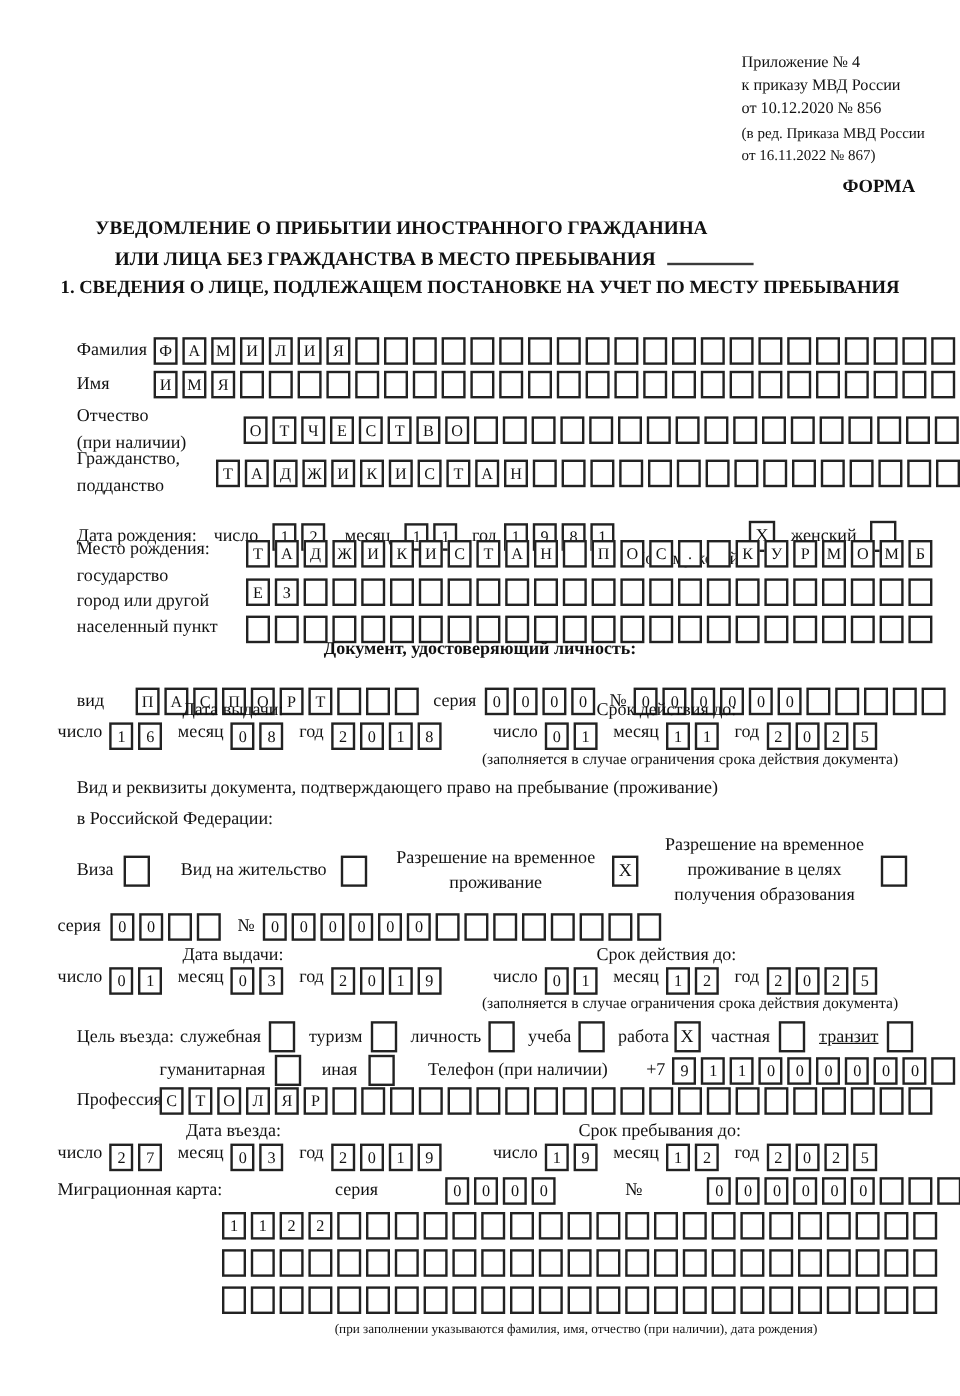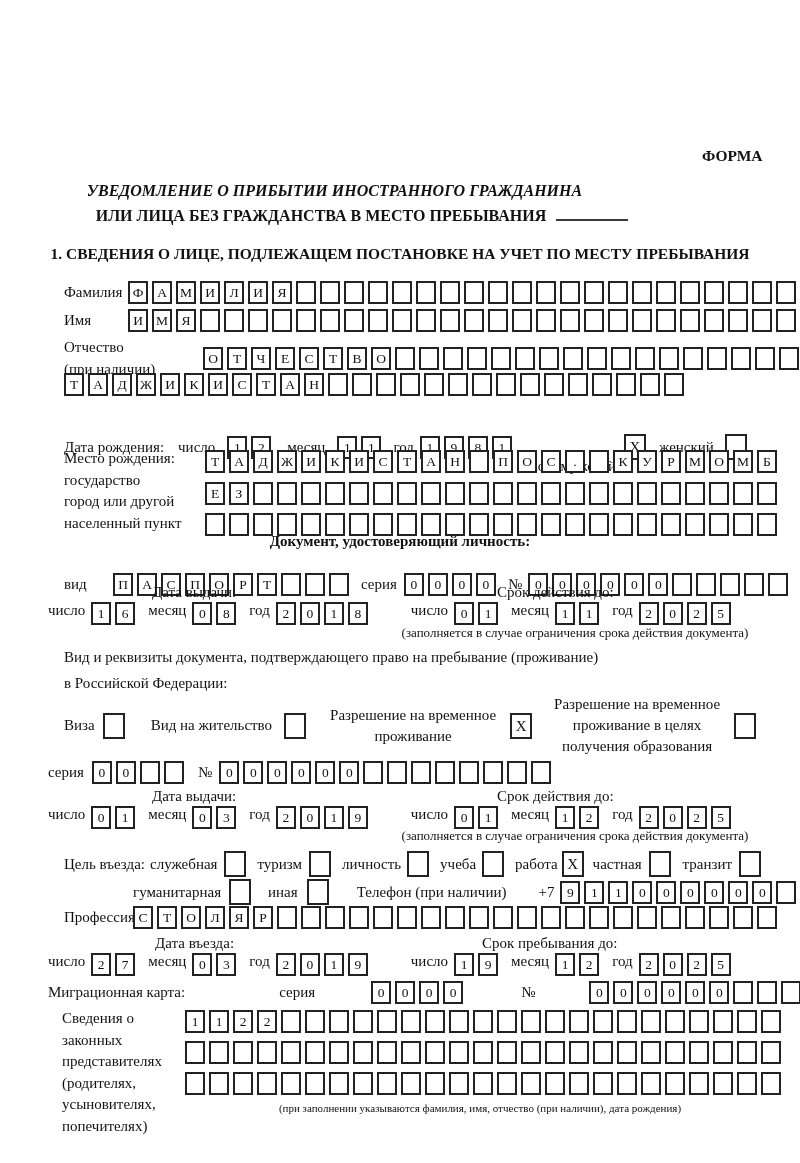--- a/index.html
+++ b/index.html
@@ -22,28 +22,35 @@
   .annex .small{font-size:12.5px;}
   .multi{line-height:21.5px;}
   .opt-text{text-align:center;line-height:21px;}
   .title-blank{display:inline-block;width:72px;border-bottom:2px solid #3a3a3a;height:14px;margin-left:10px;}
 </style>
 </head>
 <body>
 
 <div class="page">
 
+  <div class="abs annex" style="top:42px;left:618px;width:180px;">
+    <div>Приложение № 4</div>
+    <div>к приказу МВД России</div>
+    <div>от 10.12.2020 № 856</div>
+    <div class="small" style="margin-top:4px;">(в ред. Приказа МВД России</div>
+    <div class="small">от 16.11.2022 № 867)</div>
+  </div>
   <div class="abs b" style="top:147px;left:702px;font-size:15.5px;">ФОРМА</div>
 
-  <div class="abs b center" style="top:182px;left:0;width:669px;font-size:16px;font-style:italic;">УВЕДОМЛЕНИЕ О ПРИБЫТИИ ИНОСТРАННОГО ГРАЖДАНИНА</div>
+  <div class="abs b center" style="top:182px;left:0;width:669px;font-size:16px;">УВЕДОМЛЕНИЕ О ПРИБЫТИИ ИНОСТРАННОГО ГРАЖДАНИНА</div>
   <div class="abs b center" style="top:205px;left:0;width:724px;font-size:16px;">
     <span>ИЛИ ЛИЦА БЕЗ ГРАЖДАНСТВА В МЕСТО ПРЕБЫВАНИЯ</span><span class="title-blank"></span>
   </div>
 
-  <div class="abs b center" style="top:245px;left:20px;width:760px;font-size:15.5px;white-space:nowrap;">1. СВЕДЕНИЯ О ЛИЦЕ, ПОДЛЕЖАЩЕМ ПОСТАНОВКЕ НА УЧЕТ ПО МЕСТУ ПРЕБЫВАНИЯ</div>
+  <div class="abs b center" style="top:231px;left:20px;width:760px;font-size:15.5px;white-space:nowrap;">1. СВЕДЕНИЯ О ЛИЦЕ, ПОДЛЕЖАЩЕМ ПОСТАНОВКЕ НА УЧЕТ ПО МЕСТУ ПРЕБЫВАНИЯ</div>
 
   <div class="abs row" style="top:281px;left:64px;">
     <span class="lbl" style="width:64px;">Фамилия</span>
     <span class="cells">
         <span class="cell">Ф</span>
         <span class="cell">А</span>
         <span class="cell">М</span>
         <span class="cell">И</span>
         <span class="cell">Л</span>
         <span class="cell">И</span>
@@ -134,20 +141,24 @@
         <span class="cell"></span>
         <span class="cell"></span>
         <span class="cell"></span>
         <span class="cell"></span>
         <span class="cell"></span>
         <span class="cell"></span>
       </span>
   </div>
 
   <div class="abs row" style="top:373px;left:64px;">
+    <span class="multi" style="width:116px;">
+      <span>Гражданство,</span><br>
+      <span>подданство</span>
+    </span>
     <span class="cells">
         <span class="cell">Т</span>
         <span class="cell">А</span>
         <span class="cell">Д</span>
         <span class="cell">Ж</span>
         <span class="cell">И</span>
         <span class="cell">К</span>
         <span class="cell">И</span>
         <span class="cell">С</span>
         <span class="cell">Т</span>
@@ -483,21 +494,21 @@
         <span class="cell"></span>
       </span>
     <span class="lbl" style="margin-left:11px;margin-right:4px;">работа</span>
     <span class="cells cb">
         <span class="cell">X</span>
       </span>
     <span class="lbl" style="margin-left:9px;margin-right:7px;">частная</span>
     <span class="cells cb">
         <span class="cell"></span>
       </span>
-    <span class="lbl" style="margin-left:12px;margin-right:7px;">транзит</span>
+    <span class="lbl" style="margin-left:12px;margin-right:7px;text-decoration:underline;">транзит</span>
     <span class="cells cb">
         <span class="cell"></span>
       </span>
   </div>
   <div class="abs row" style="top:879px;left:133px;">
     <span class="lbl" style="margin-right:8px;">гуманитарная</span>
     <span class="cells cb">
         <span class="cell"></span>
       </span>
     <span class="lbl" style="margin-left:17px;margin-right:9px;">иная</span>
@@ -613,28 +624,20 @@
         <span class="cell">0</span>
         <span class="cell">0</span>
         <span class="cell">0</span>
         <span class="cell"></span>
         <span class="cell"></span>
         <span class="cell"></span>
         <span class="cell"></span>
       </span>
   </div>
 
-  <div class="abs multi" style="top:1008px;left:62px;width:125px;">
-    <span>Сведения о</span><br>
-    <span>законных</span><br>
-    <span>представителях</span><br>
-    <span>(родителях,</span><br>
-    <span>усыновителях,</span><br>
-    <span>попечителях)</span>
-  </div>
   <div class="abs cells" style="top:1010px;left:185px;">
       <span class="cell">1</span>
       <span class="cell">1</span>
       <span class="cell">2</span>
       <span class="cell">2</span>
       <span class="cell"></span>
       <span class="cell"></span>
       <span class="cell"></span>
       <span class="cell"></span>
       <span class="cell"></span>

